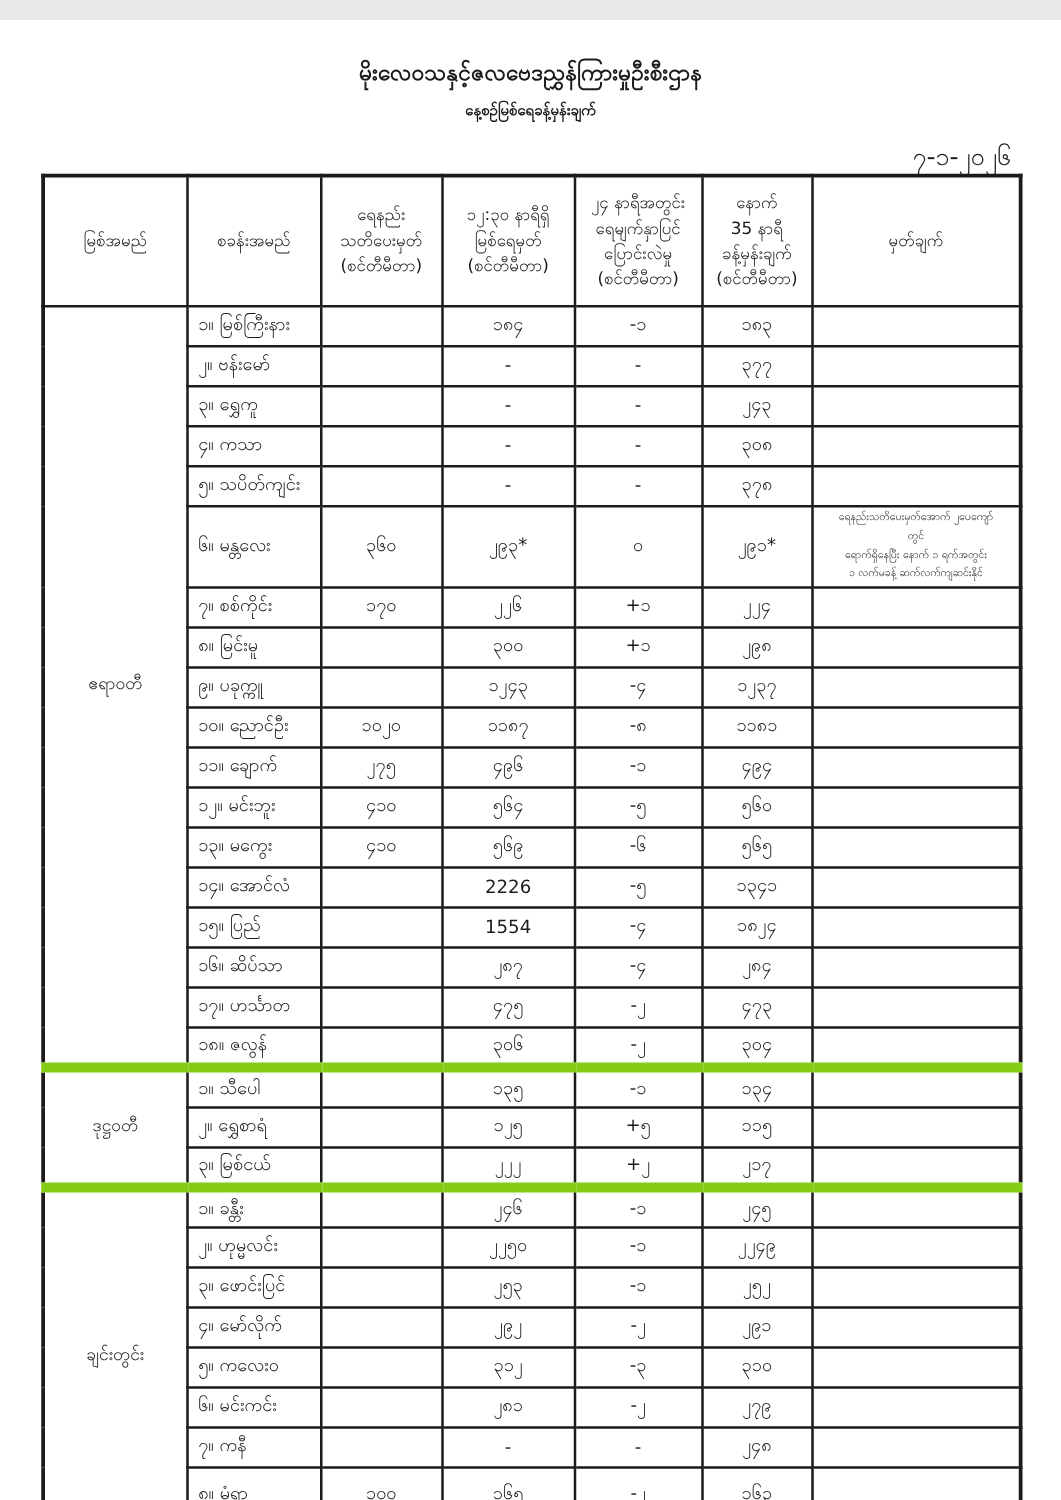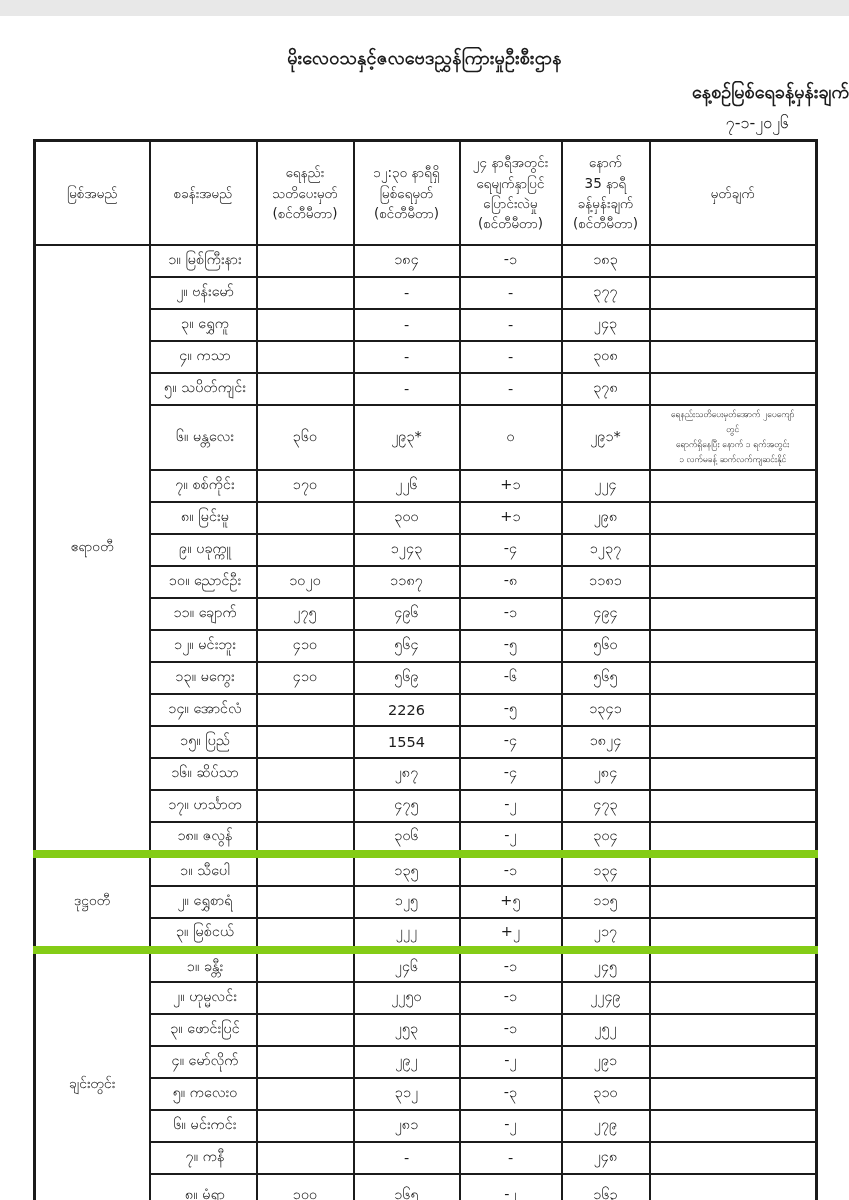--- a/index.html
+++ b/index.html
@@ -7,25 +7,25 @@
     position:relative; width:849px; height:1200px; margin:16px auto;
     background:#ffffff; color:#1b1b1b;
     font-family:"DejaVu Sans","Liberation Sans",sans-serif;
   }
   .title1 {
     position:absolute; top:30px; left:0; width:100%;
     text-align:center; font-size:18px; font-weight:600; letter-spacing:0.2px;
   }
   .title2 {
     position:absolute; top:64px; left:0; width:100%;
-    text-align:right; font-size:18px; font-weight:600;
+    text-align:center; font-size:12px; font-weight:600;
   }
   .date {
-    position:absolute; top:96px; right:60px;
-    font-size:16px;
+    position:absolute; top:96px; right:40px;
+    font-size:20px;
   }
   table.tbl {
     position:absolute; left:33px; top:123px; width:782px;
     border-collapse:collapse; table-layout:fixed;
     border:3px solid #1b1b1b;
   }
   .tbl th, .tbl td {
     border:2px solid #1b1b1b;
     vertical-align:middle;
     overflow:hidden;
@@ -33,21 +33,21 @@
   thead tr { height:104px; }
   tbody tr { height:32px; }
   tr.hm { height:62px; }   
   tr.hl { height:44px; }   
   tr.gs td { border-top:8px solid #84cc16; } 
   .tbl th {
     font-weight:normal; font-size:13.5px; line-height:1.5;
     text-align:center; white-space:pre-line; padding:2px;
   }
   td.river { text-align:center; font-size:14px; }
-  td.st    { text-align:center; font-size:14.5px; padding:0 4px 0 8px; white-space:nowrap; }
+  td.st    { text-align:left; font-size:14.5px; padding:0 4px 0 8px; white-space:nowrap; }
   td.num   { text-align:center; font-size:14.5px; }
   td.rmk   { text-align:center; font-size:8.5px; line-height:1.8; white-space:pre-line; padding:1px 19px; }
 </style>
 </head>
 <body>
 
 <div class="page">
   <div class="title1">မိုးလေဝသနှင့်ဇလဗေဒညွှန်ကြားမှုဦးစီးဌာန</div>
   <div class="title2">နေ့စဉ်မြစ်ရေခန့်မှန်းချက်</div>
   <div class="date">၇-၁-၂၀၂၆</div>

